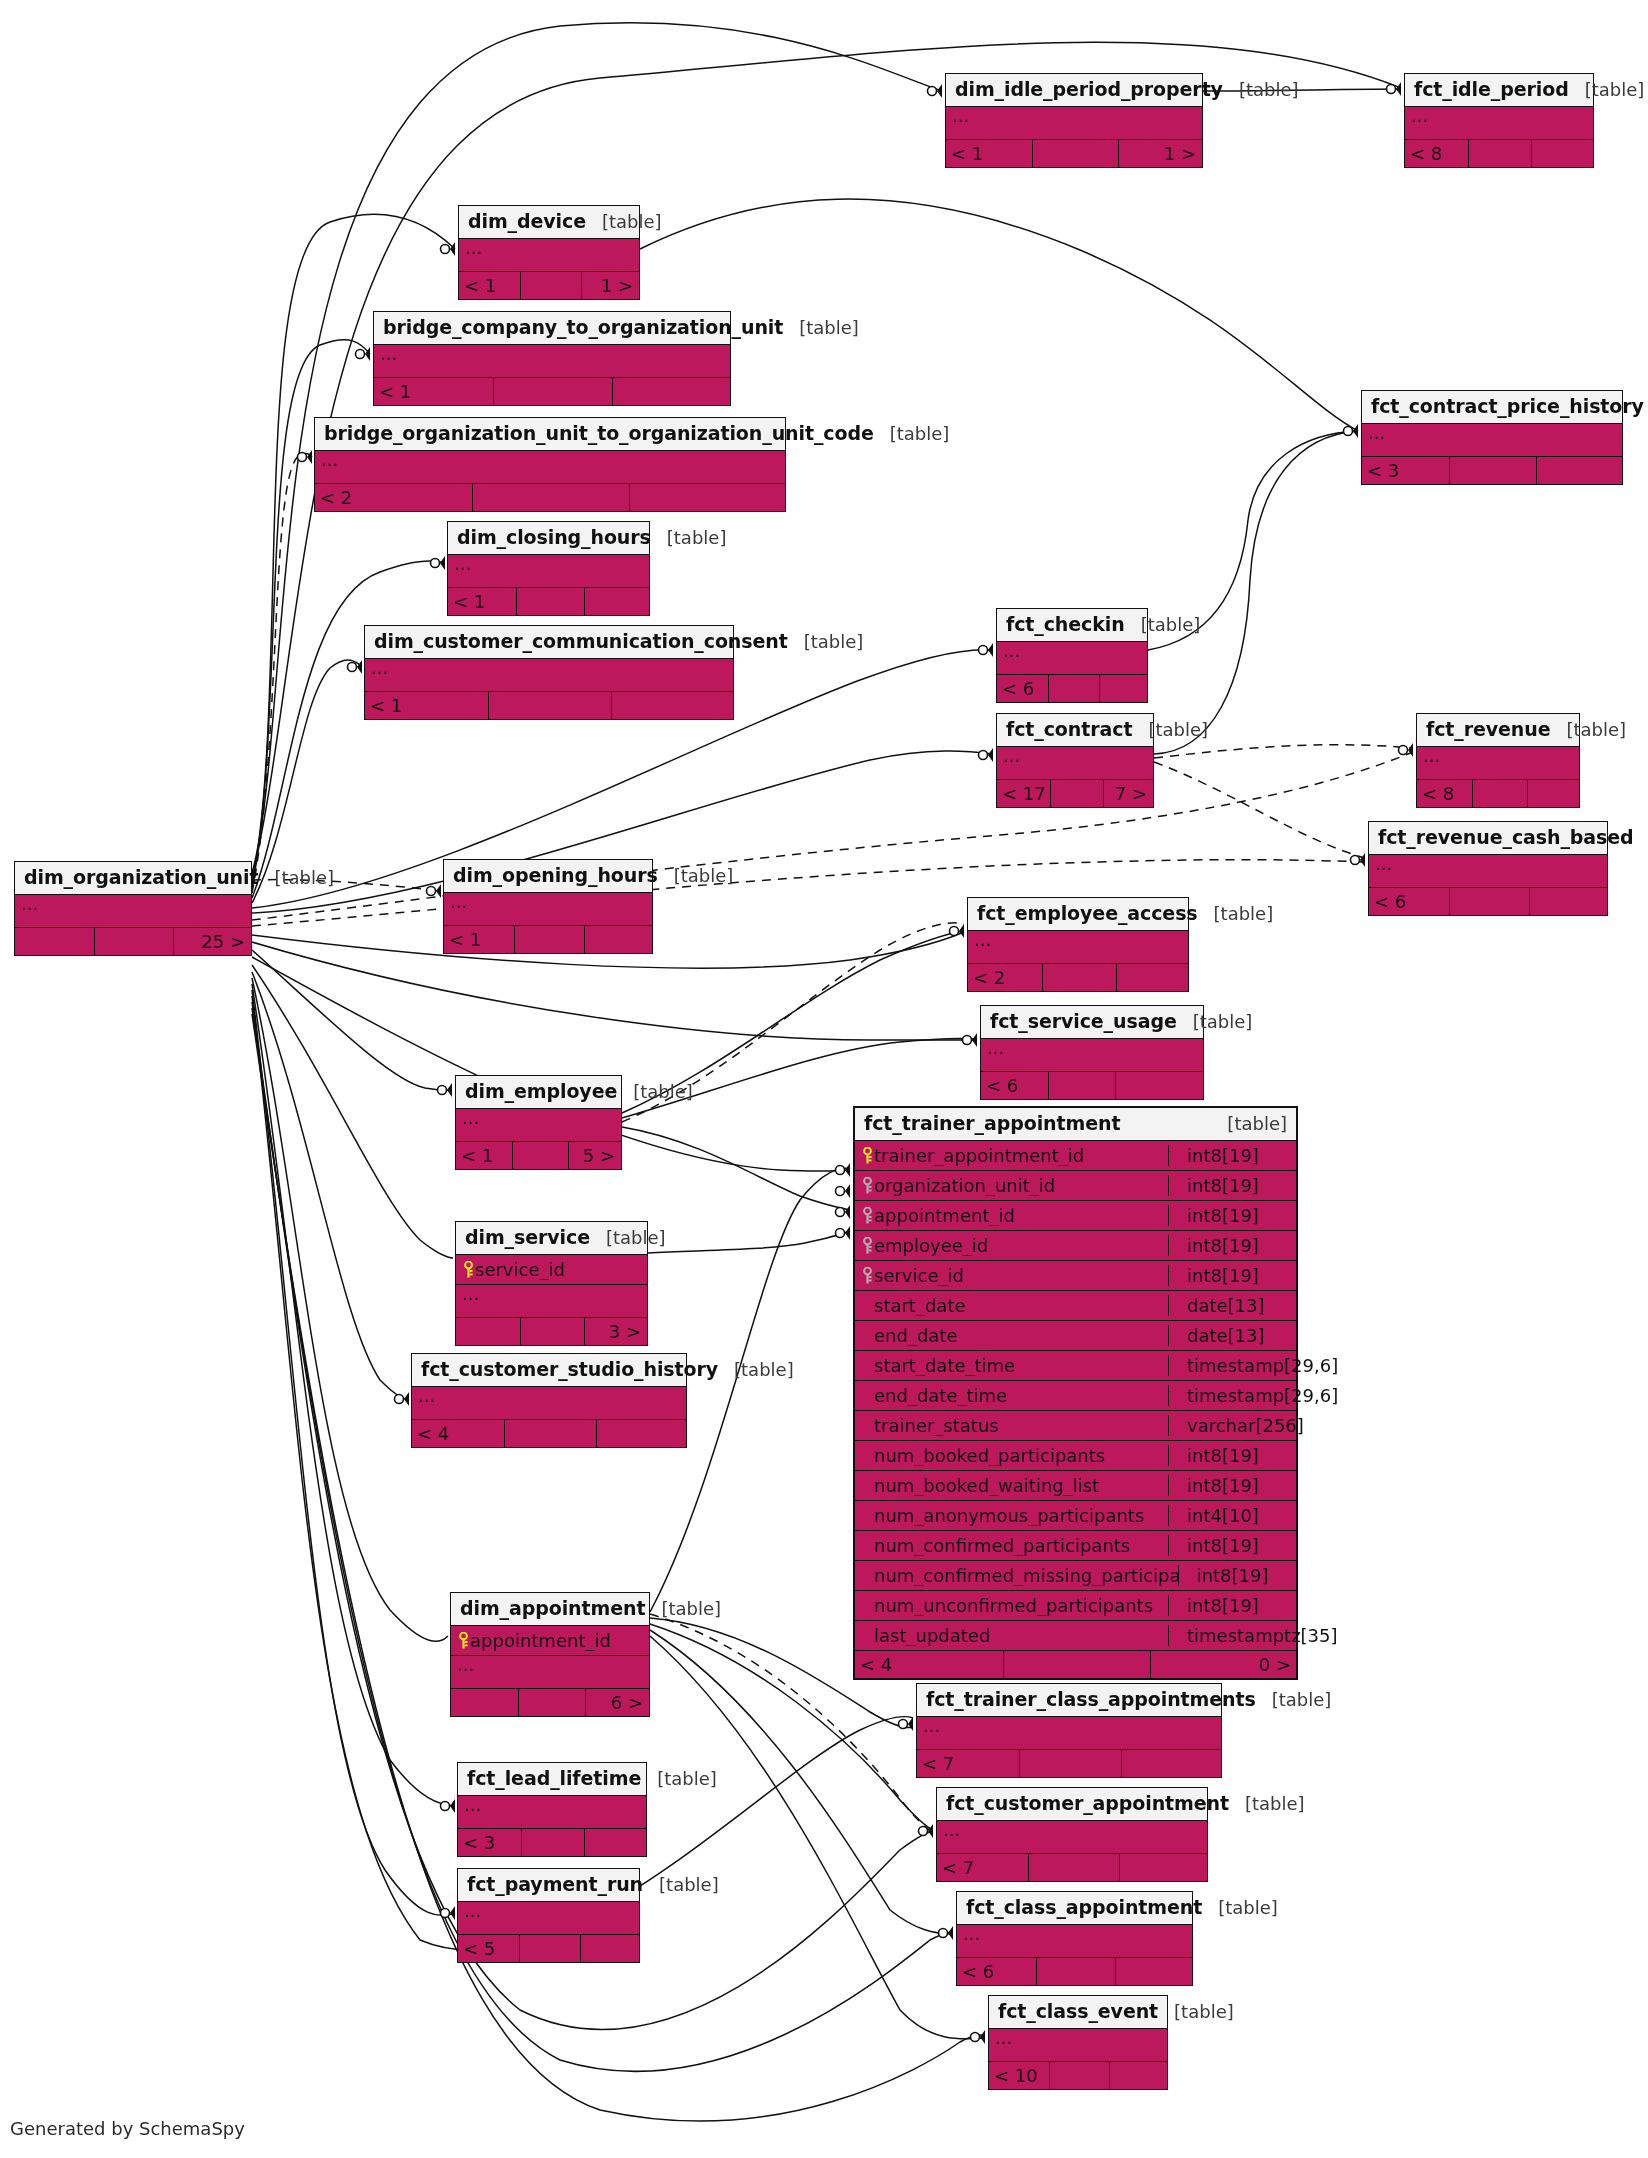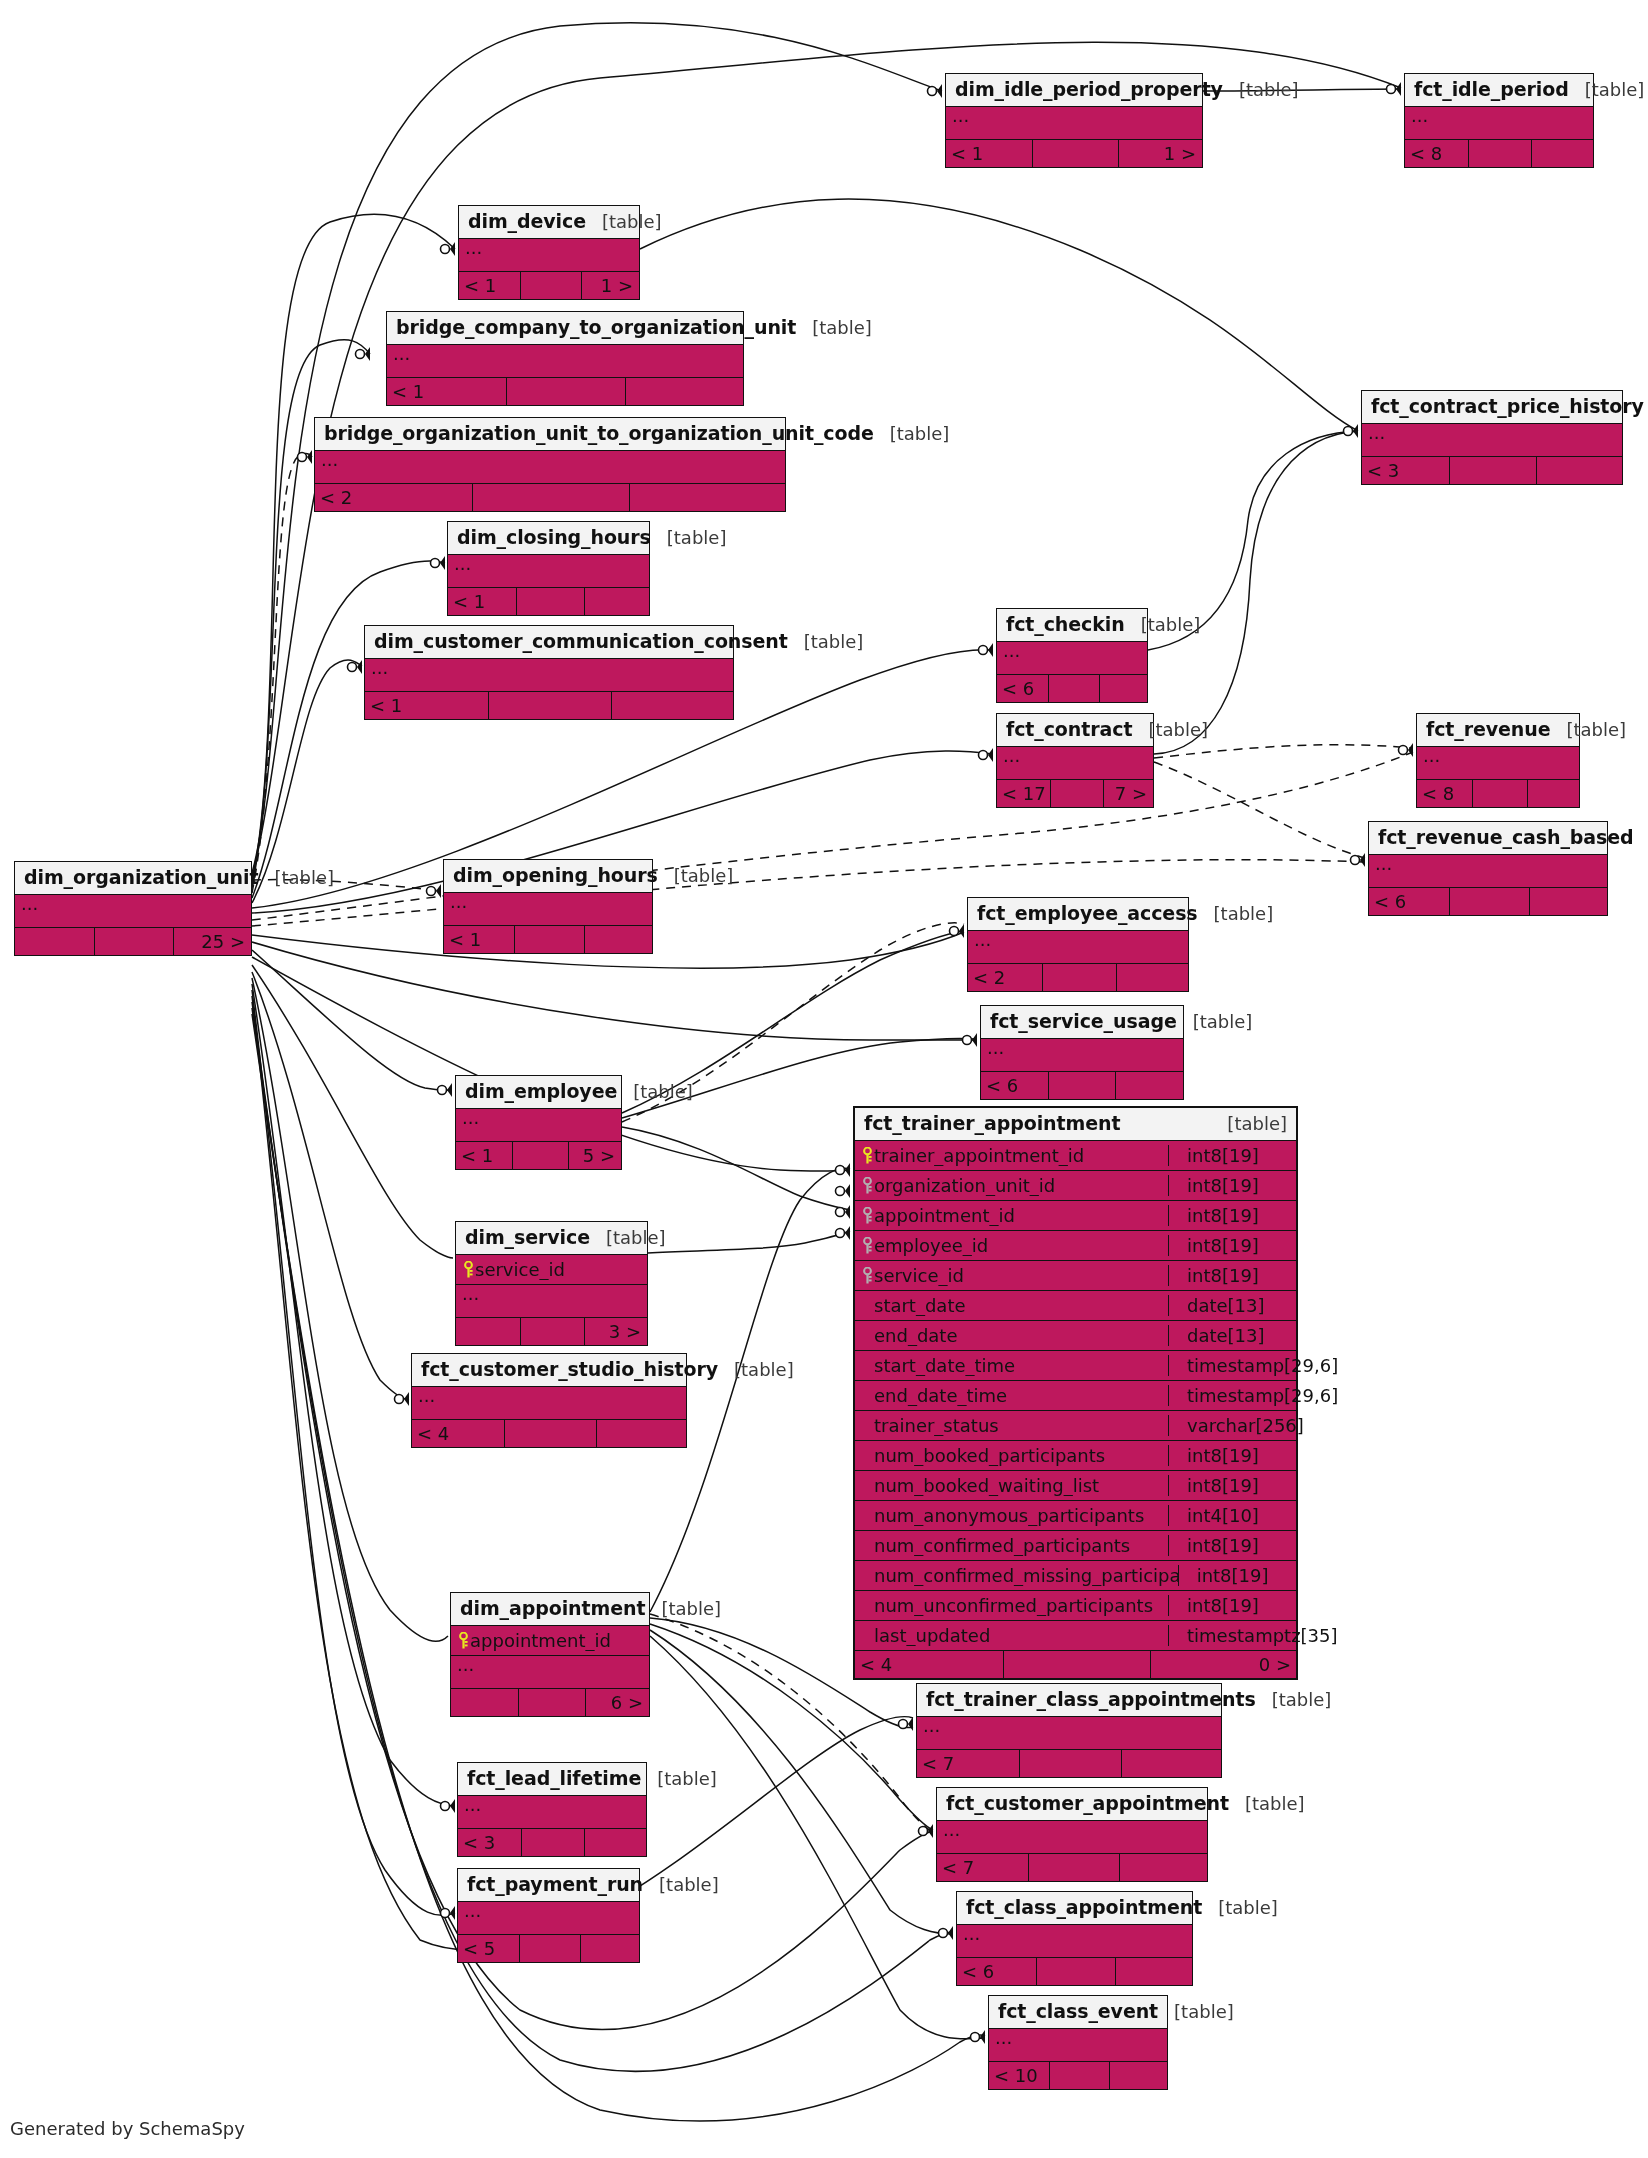--- a/index.html
+++ b/index.html
@@ -310,21 +310,21 @@
           <span class="tbl-name">dim_device</span>
           <span class="tbl-kind">[table]</span>
         </div>
         <div class="ellipsis-row">...</div>
         <div class="foot">
           <div class="f1" style="width:61px">&lt; 1</div>
           <div class="f2" style="width:61px"></div>
           <div class="f3" style="width:57px">1 &gt;</div>
         </div>
       </div>
-      <div class="tbl" style="left: 386px; top: 311px; width: 358px;">
+      <div class="tbl" style="left: 373px; top: 311px; width: 358px;">
         <div class="tbl-head">
           <span class="tbl-name">bridge_company_to_organization_unit</span>
           <span class="tbl-kind">[table]</span>
         </div>
         <div class="ellipsis-row">...</div>
         <div class="foot">
           <div class="f1" style="width:119px">&lt; 1</div>
           <div class="f2" style="width:119px"></div>
           <div class="f3" style="width:117px"></div>
         </div>
@@ -454,21 +454,21 @@
           <span class="tbl-name">fct_employee_access</span>
           <span class="tbl-kind">[table]</span>
         </div>
         <div class="ellipsis-row">...</div>
         <div class="foot">
           <div class="f1" style="width:74px">&lt; 2</div>
           <div class="f2" style="width:74px"></div>
           <div class="f3" style="width:71px"></div>
         </div>
       </div>
-      <div class="tbl" style="left: 980px; top: 1005px; width: 204px;">
+      <div class="tbl" style="left: 980px; top: 1005px; width: 224px;">
         <div class="tbl-head">
           <span class="tbl-name">fct_service_usage</span>
           <span class="tbl-kind">[table]</span>
         </div>
         <div class="ellipsis-row">...</div>
         <div class="foot">
           <div class="f1" style="width:67px">&lt; 6</div>
           <div class="f2" style="width:67px"></div>
           <div class="f3" style="width:63px"></div>
         </div>

